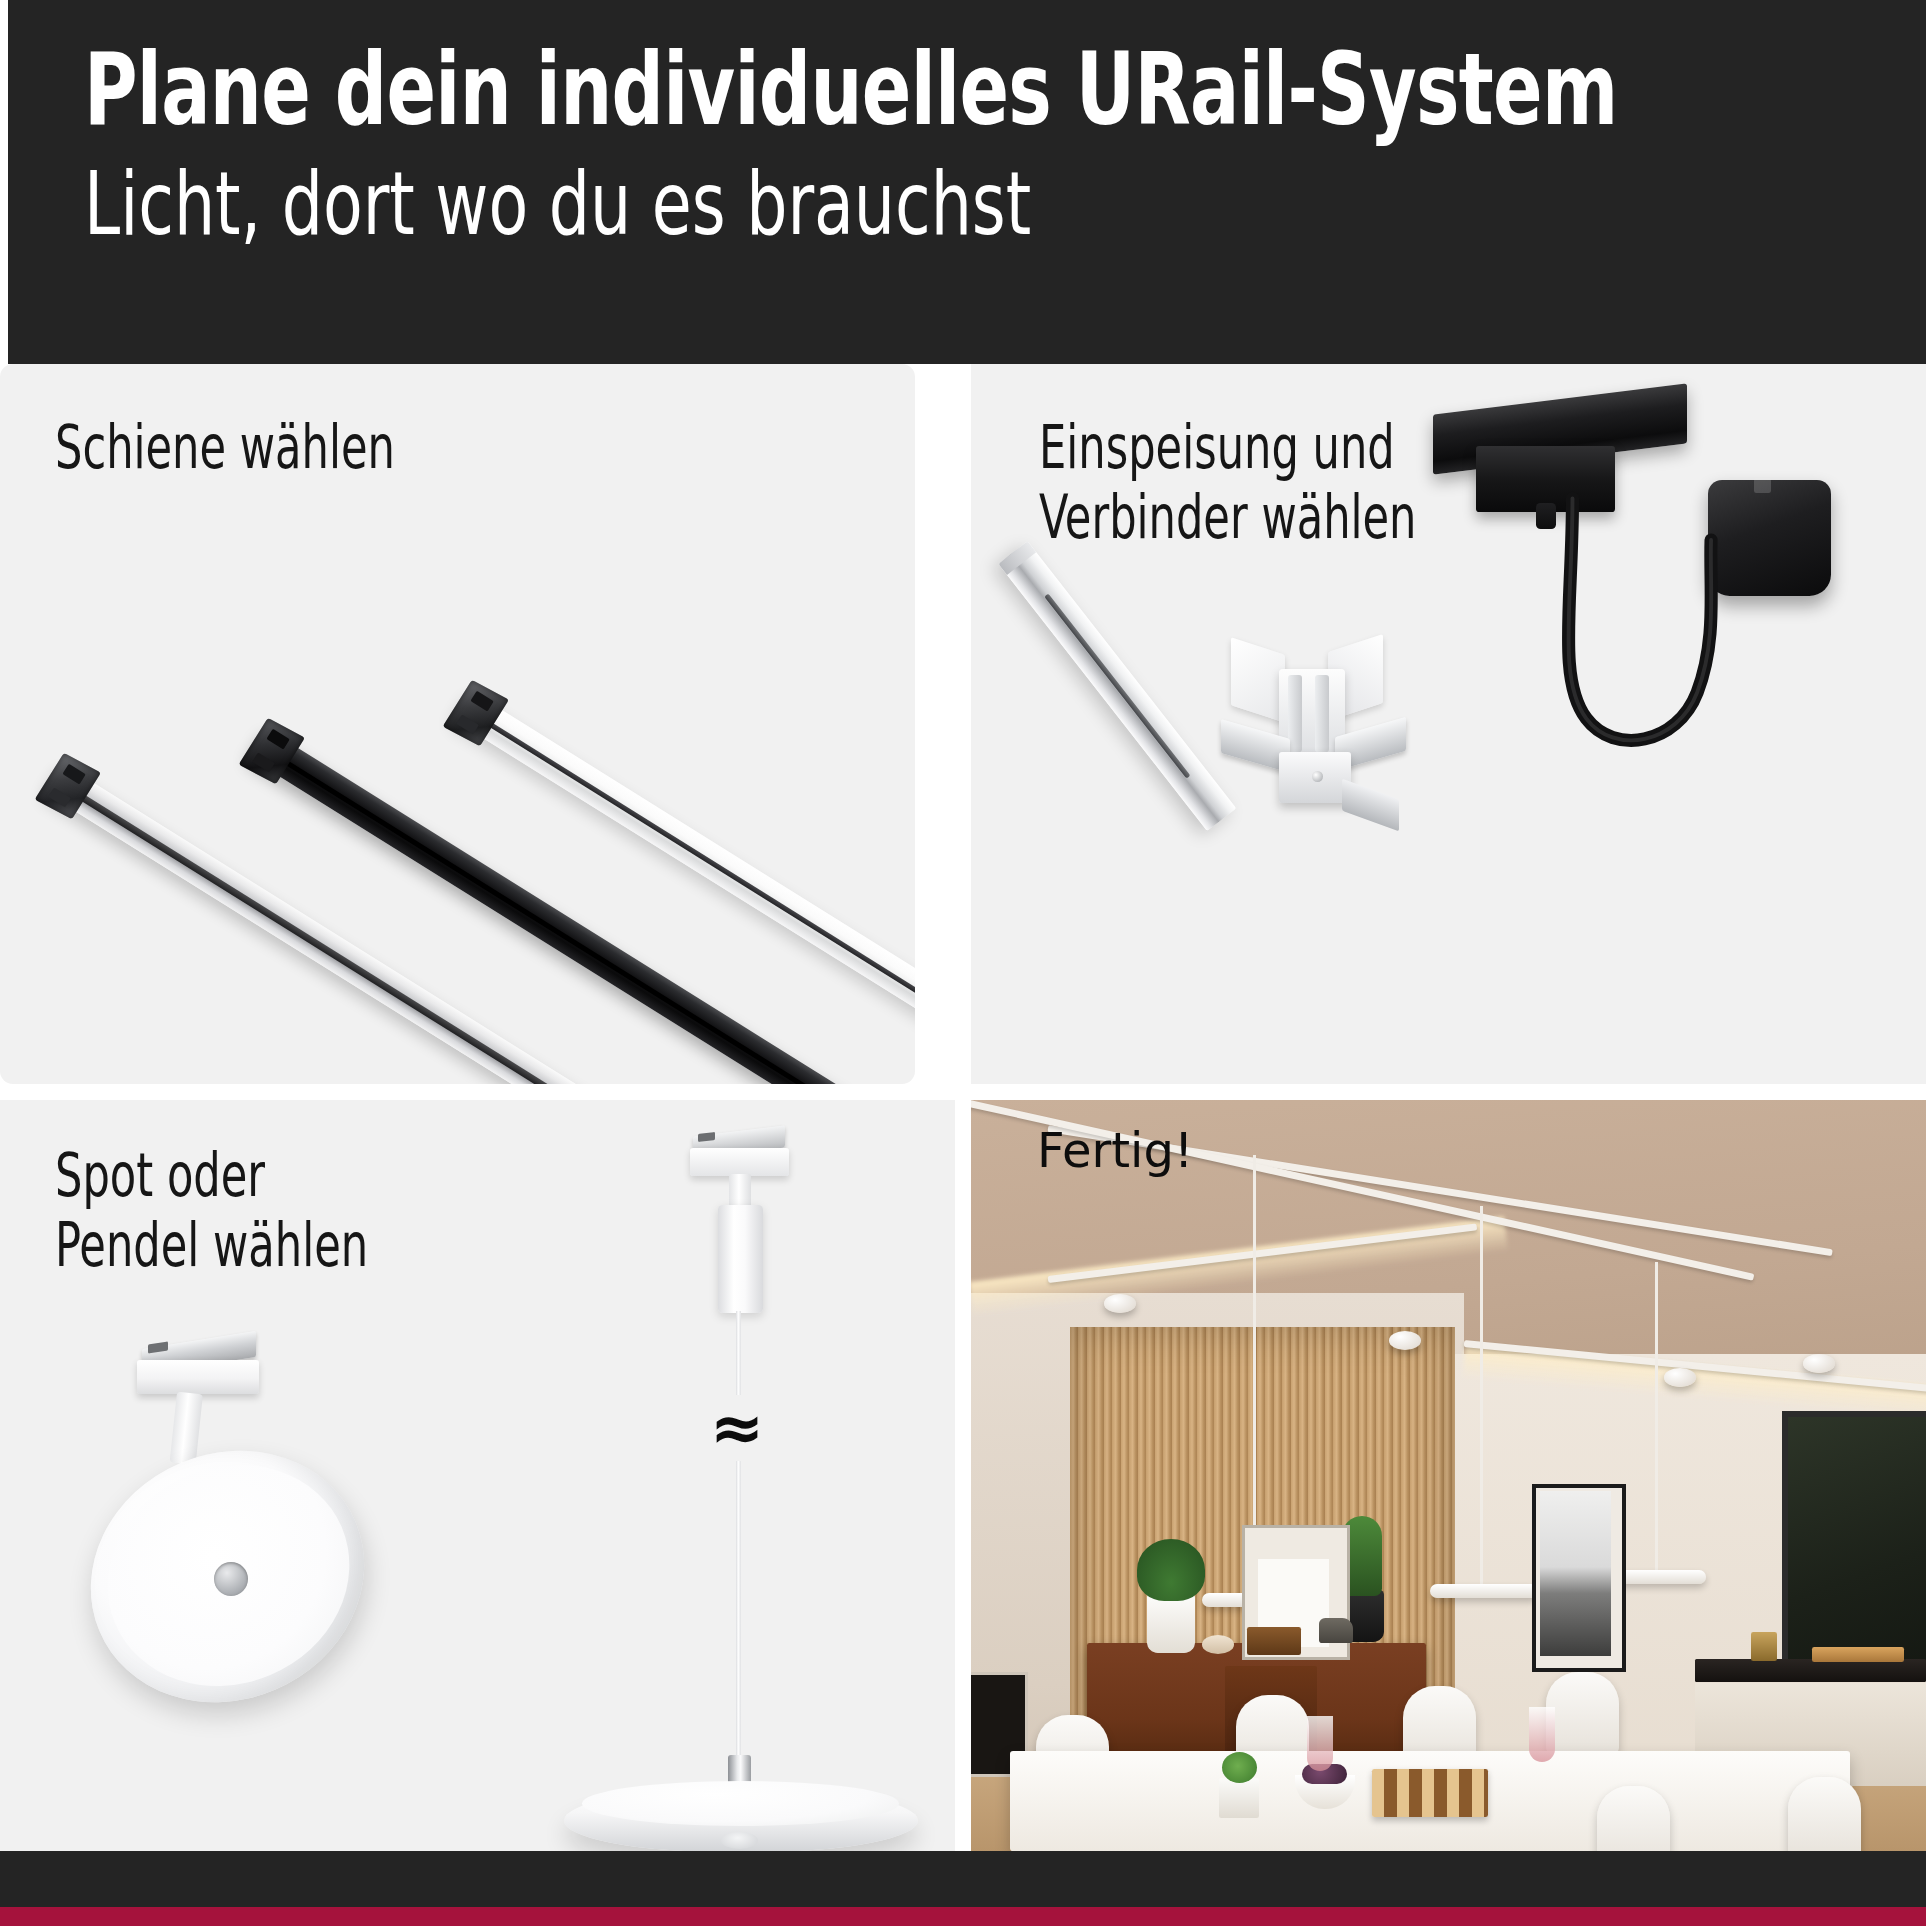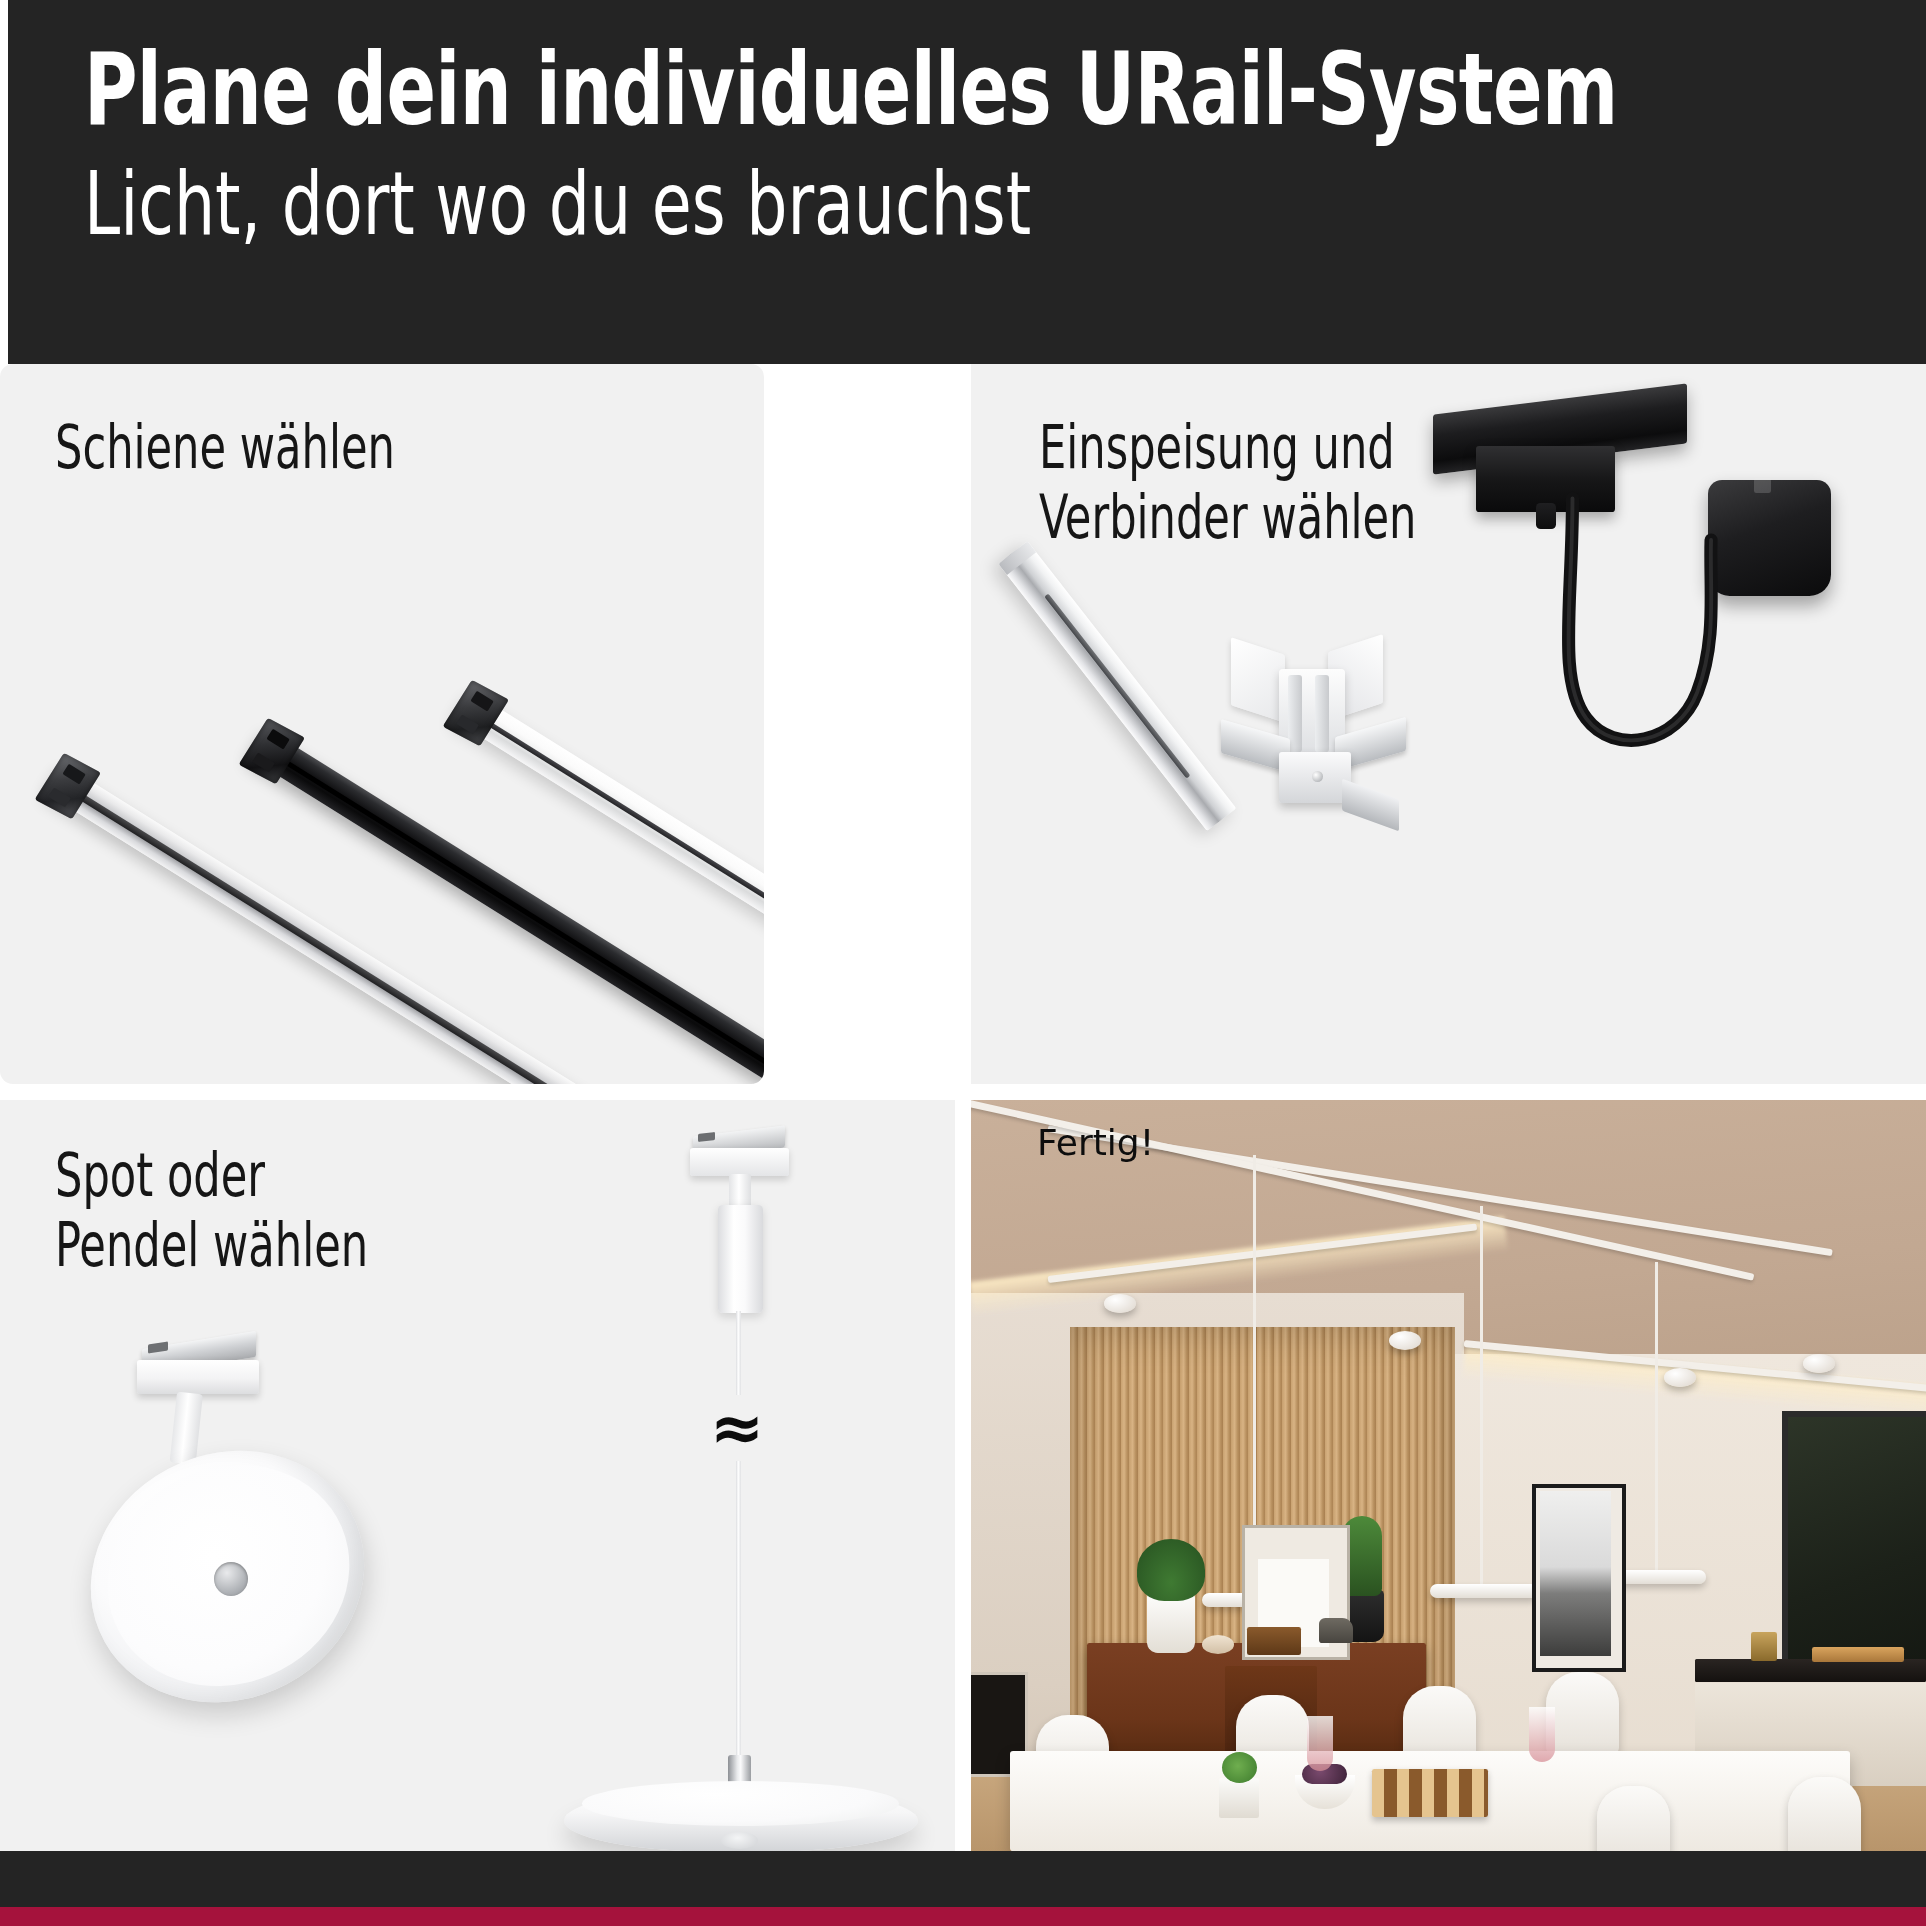--- a/index.html
+++ b/index.html
@@ -17,36 +17,36 @@
   }
   .subhead{
     font-family:"Liberation Sans Narrow","DejaVu Sans Condensed","Liberation Sans",sans-serif;
     font-weight:400;font-size:88px;line-height:1.12;color:#ffffff;margin-top:10.8px;
     letter-spacing:0px;transform:scaleX(.82);transform-origin:left center;white-space:nowrap;
   }
 
   
   .grid{position:absolute;left:0;top:364px;width:1926px;height:1487px;background:#ffffff;}
   .cell{position:absolute;background:#f1f1f1;overflow:hidden;}
-  .cell-tl{left:0;top:0;width:764px;height:720px;border-radius:13px;}
+  .cell-tl{left:0;top:0;width:915px;height:720px;border-radius:13px;}
   .cell-tr{left:971px;top:0;width:955px;height:720px;}
   .cell-bl{left:0;top:736px;width:955px;height:751px;}
   .cell-br{left:971px;top:736px;width:955px;height:751px;background:#c4ab96;}
 
   .celllabel{
     position:absolute;
     font-family:"Liberation Sans Narrow","DejaVu Sans Condensed","Liberation Sans",sans-serif;
     font-weight:400;color:#161616;font-size:60px;line-height:1.17;
     transform:scaleX(.80);transform-origin:left top;white-space:pre-line;
   }
   .lbl-tl{left:55px;top:48px;}
   .lbl-tr{left:68px;top:48px;}
   .lbl-bl{left:55px;top:40px;}
   .lbl-br{left:66px;top:21.6px;font-family:"DejaVu Sans","Liberation Sans",sans-serif;
-          font-size:36px;transform:scaleX(1);color:#0d0d0d;z-index:40;}
+          font-size:48px;transform:scaleX(1);color:#0d0d0d;z-index:40;}
 
   
   .room{position:absolute;left:0;top:0;width:955px;height:751px;overflow:hidden;}
   .ceil{position:absolute;left:0;top:0;width:955px;height:331px;
         background:linear-gradient(175deg,#c9b09a 0%,#c2a892 55%,#b99f88 100%);}
   .wallL{position:absolute;left:0;top:193px;width:493px;height:559px;
         background:linear-gradient(180deg,#e7ddd2 0%,#dbcfc1 70%,#cfc2b2 100%);}
   .wallR{position:absolute;left:478px;top:254px;width:493px;height:497px;
         background:linear-gradient(180deg,#efe7dd 0%,#e6dccf 100%);}
   .slatwall{position:absolute;left:99px;top:227px;width:385px;height:443px;

